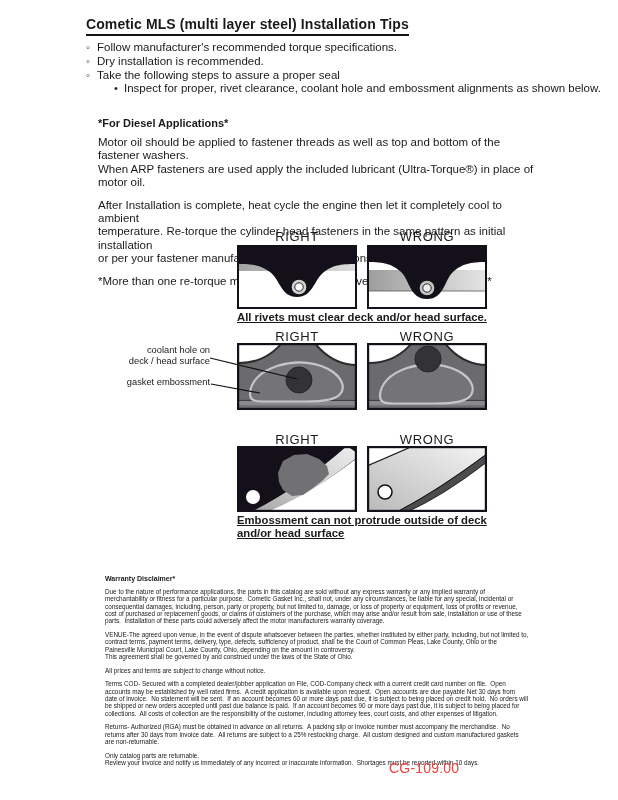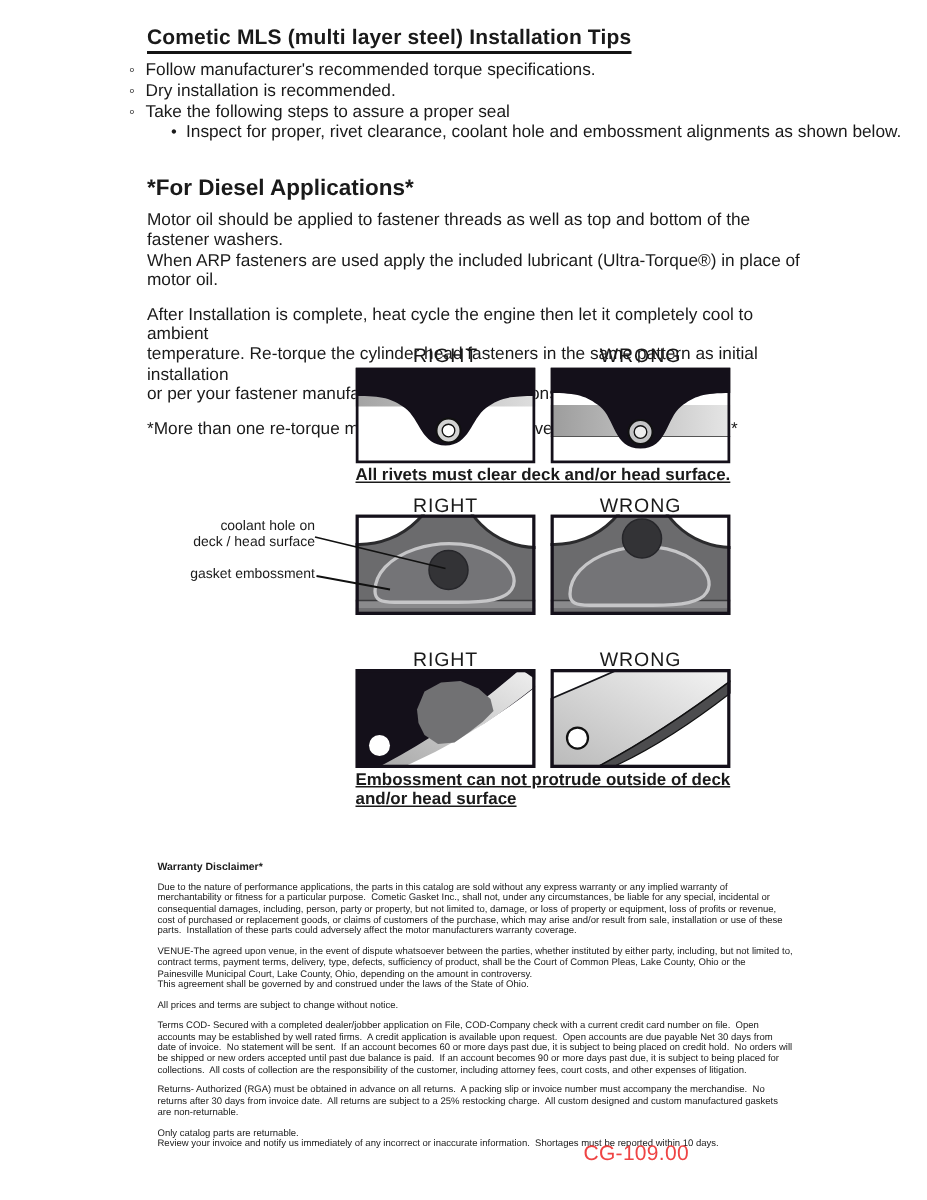--- a/index.html
+++ b/index.html
@@ -1,31 +1,31 @@
 <!DOCTYPE html>
 <html><head>
 <meta charset="utf-8">
 <style>
   html,body { margin:0; padding:0; background:#ffffff; }
   .page {
     position:relative; width:618px; height:800px; background:#ffffff; overflow:hidden;
     font-family:"Liberation Sans","DejaVu Sans",sans-serif; color:#1a1a1a;
   }
   .page-title {
-    position:absolute; left:98px; top:16px;
+    position:absolute; left:86px; top:16px;
     font-size:14px; font-weight:bold; letter-spacing:0.1px;
     border-bottom:2px solid #141414; padding-bottom:2px;
   }
   .tips { position:absolute; left:86px; top:41px; font-size:11.5px; }
   .tips .b { position:relative; padding-left:11px; line-height:13.8px; }
   .tips .b::before { content:"◦"; position:absolute; left:0; top:0; font-size:11px; }
   .tips .sb { position:relative; margin-left:28px; padding-left:10px; line-height:13.6px; }
   .tips .sb::before { content:"•"; position:absolute; left:0; top:0; font-size:11px; }
   .diesel { position:absolute; left:98px; top:117px; width:440px; }
-  .diesel-h { font-size:15px; font-weight:bold; margin:0 0 7px 0; }
+  .diesel-h { font-size:11px; font-weight:bold; margin:0 0 7px 0; }
   .diesel p { font-size:11.5px; line-height:13.4px; margin:0 0 9px 0; white-space:pre-line; }
   .dlabel { position:absolute; width:120px; text-align:center; font-size:13px; font-weight:normal; letter-spacing:0.6px; }
   .dpanel { position:absolute; width:120px; }
   .dcaption { position:absolute; left:237px; font-size:11.3px; font-weight:bold; white-space:pre-line; line-height:12.5px;text-decoration:underline; }
   .ann { position:absolute; left:116px; width:94px; text-align:right; font-size:9.3px; line-height:10.6px; white-space:pre-line; }
   .leader { position:absolute; left:110px; top:340px; pointer-events:none; }
   .warranty { position:absolute; left:105px; top:575px; width:424px; }
   .warranty-h { font-size:7px; font-weight:bold; margin:0 0 6px 0; }
   .warranty p { font-size:6.35px; line-height:7.3px; margin:0 0 6.5px 0; white-space:pre-wrap; }
   .footer-code { position:absolute; left:389px; top:760px; font-size:14px; letter-spacing:0.2px; color:#ef4444; }

